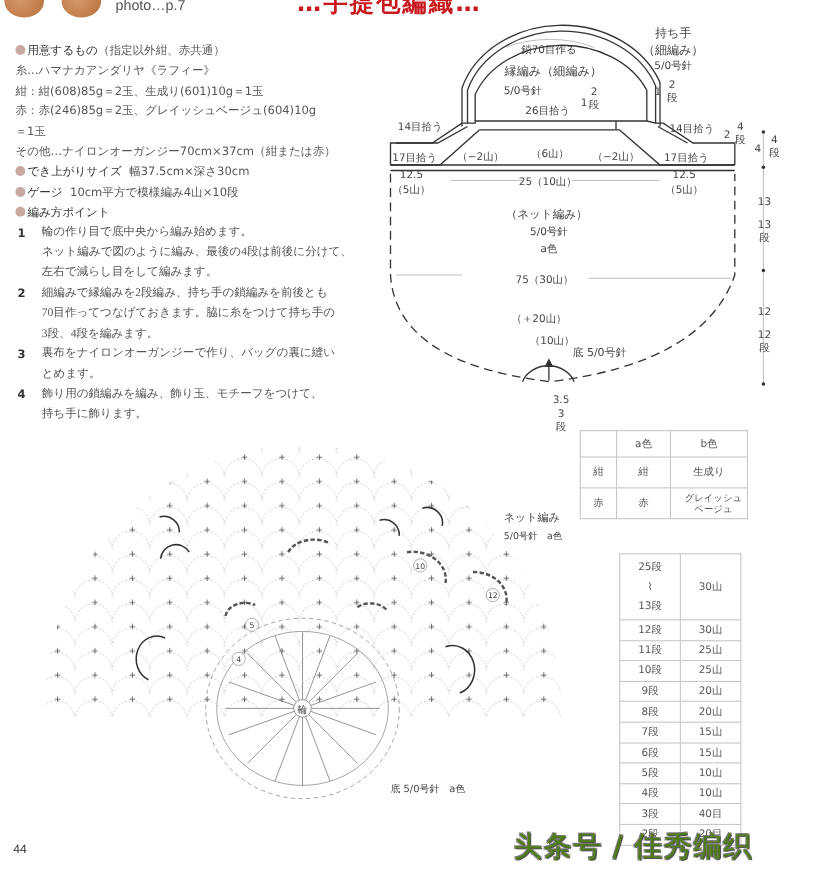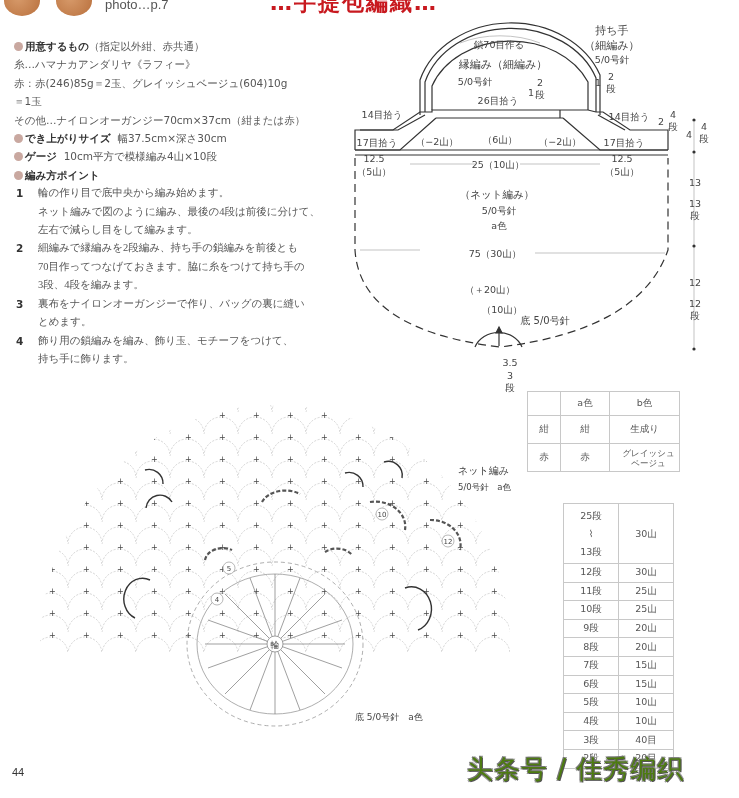--- a/index.html
+++ b/index.html
@@ -8,21 +8,21 @@
   .abs { position: absolute; }
   .balls { left: 0; top: -14px; }
   .ball { position: absolute; width: 36px; height: 30px; border-radius: 50%;
           background: radial-gradient(circle at 40% 40%, #d79a6a, #b86f3c); }
   .photo-ref { left: 105px; top: -3px; font-size: 13px; color: #555; font-family: "Liberation Sans", sans-serif; }
   .red-title { left: 270px; top: -12px; font-size: 22px; color: #c8191f; font-weight: bold; letter-spacing: 2px; white-space: nowrap; }
 
   .left-text { left: 14px; top: 37px; width: 350px; font-size: 10.5px; line-height: 18.4px; color: #555; }
   .left-text .line { white-space: nowrap; }
   .bullet { display: inline-block; width: 9px; height: 9px; border-radius: 50%; background: #c9a8a0; margin-right: 2px; vertical-align: -1px; }
-  .head { font-weight: bold; color: #333; }
+  .head { font-weight: normal; color: #333; }
   .steps { margin-top: 0; }
   .step { display: flex; }
   .step .num { width: 24px; font-weight: bold; color: #333; padding-left: 2px; }
   .step .body { flex: 1; font-family: Liberation Serif, serif; }
 
   svg text { font-family: "DejaVu Sans", sans-serif; fill: #444; }
 
   .color-table { left: 527px; top: 391px; border-collapse: collapse; font-size: 9.5px; color: #555; }
   .color-table td { border: 1px solid #c8c8c8; text-align: center; height: 28px; }
   .color-table tr:first-child td { height: 24px; }
@@ -41,20 +41,21 @@
 <div class="abs balls">
   <div class="ball" style="left:4px;top:0;"></div>
   <div class="ball" style="left:56px;top:0;"></div>
 </div>
 <div class="abs photo-ref">photo…p.7</div>
 <div class="abs red-title">…手提包編織…</div>
 
 <div class="abs left-text">
   <div class="line"><span class="bullet"></span><span class="head">用意するもの</span><span>（指定以外紺、赤共通）</span></div>
   <div class="line">糸…ハマナカアンダリヤ《ラフィー》</div>
+  <div class="line">紺：紺(608)85g＝2玉、生成り(601)10g＝1玉</div>
   <div class="line">赤：赤(246)85g＝2玉、グレイッシュベージュ(604)10g</div>
   <div class="line">＝1玉</div>
   <div class="line">その他…ナイロンオーガンジー70cm×37cm（紺または赤）</div>
   <div class="line"><span class="bullet"></span><span class="head">でき上がりサイズ</span>&nbsp;&nbsp;<span>幅37.5cm×深さ30cm</span></div>
   <div class="line"><span class="bullet"></span><span class="head">ゲージ</span>&nbsp;&nbsp;<span>10cm平方で模様編み4山×10段</span></div>
   <div class="line"><span class="bullet"></span><span class="head">編み方ポイント</span></div>
   <div class="steps">
     <div class="step">
         <span class="num">1</span>
         <div class="body">

